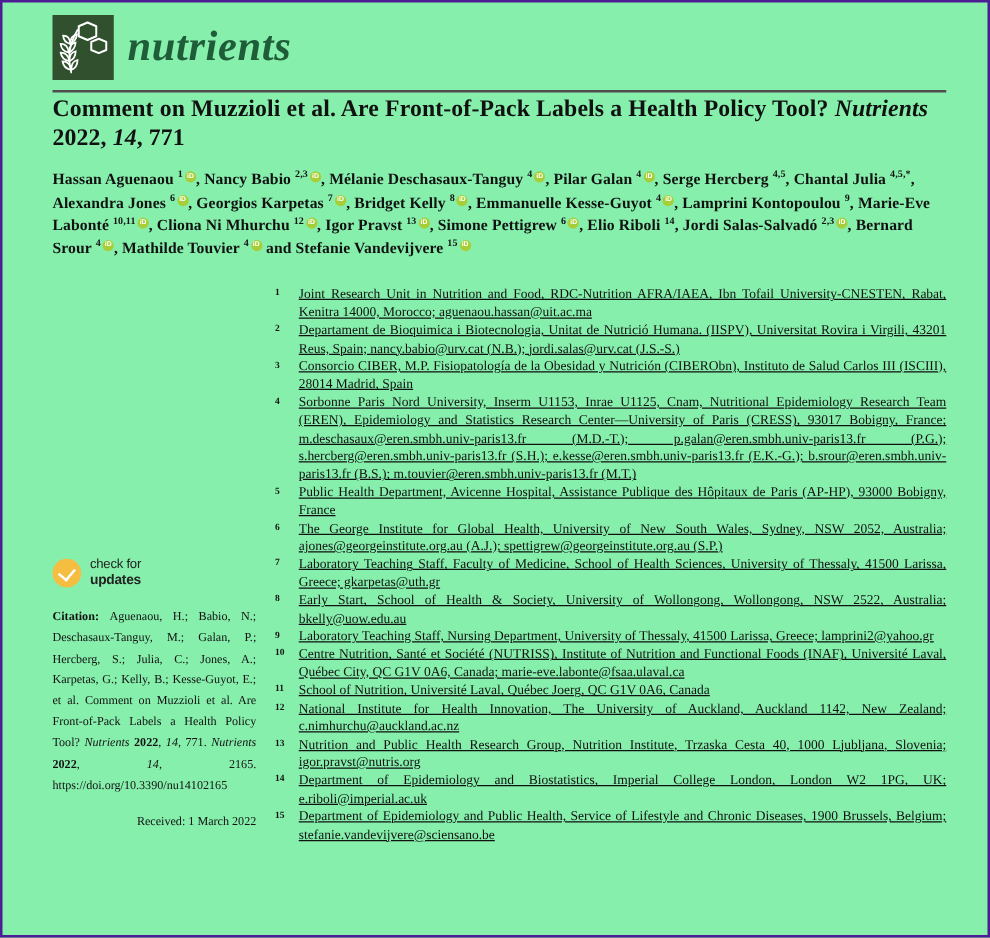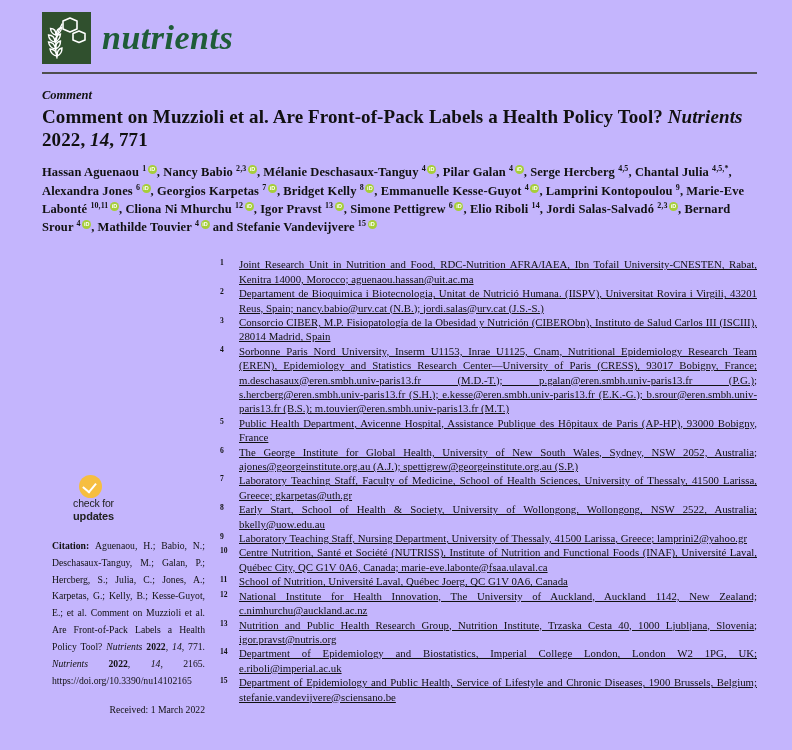--- a/index.html
+++ b/index.html
@@ -6,22 +6,22 @@
     --logo-green:#30502e;
     --journal-green:#1f5c38;
     --mdpi-navy:#3f4c6b;
     --orcid-green:#a6ce39;
     --badge-yellow:#f6be40;
     --ink:#111;
   }
   *{box-sizing:border-box;margin:0;padding:0;}
   body{margin:0;background:#888;font-family:"Liberation Serif",serif;color:var(--ink);}
   .page{
-    position:relative;width:792px;height:750px;background:#c4b5fd;
-    border:2px solid #c4b5fd;overflow:hidden;
+    position:relative;width:792px;height:750px;background:#86efac;
+    border:2px solid #4c1d95;overflow:hidden;
     padding:8px 33px 0 40px;
   }
   
   .header{display:flex;align-items:center;height:56px;}
   .logo-box{width:49px;height:52px;background:var(--logo-green);flex:0 0 auto;display:flex;align-items:center;justify-content:center;}
   .journal-name{
     font-family:"Liberation Serif",serif;font-style:italic;font-weight:bold;
     font-size:34px;color:var(--journal-green);margin-left:11px;letter-spacing:.5px;
     flex:1 1 auto;
   }
@@ -34,35 +34,35 @@
   .authors sup{font-size:8px;font-weight:bold;}
   .orcid{
     display:inline-block;width:9px;height:9px;border-radius:50%;
     background:var(--orcid-green);color:#fff;font-family:"Liberation Sans",sans-serif;
     font-size:5.5px;font-weight:bold;line-height:9px;text-align:center;
     vertical-align:super;margin-left:1.5px;letter-spacing:0;
   }
   
   .content-row{display:flex;margin-top:21px;}
   .sidebar{width:163px;flex:0 0 auto;margin-right:15px;}
-  .badge{display:flex;align-items:center;margin-top:218px;cursor:pointer;width:96px;flex-direction:column;}
+  .badge{display:flex;align-items:center;margin-top:218px;cursor:pointer;width:96px;}
   .badge-circle{
     position:relative;width:23px;height:23px;border-radius:50%;
     background:var(--badge-yellow);flex:0 0 auto;
   }
   .badge-circle::after{
     content:"";position:absolute;left:6.5px;top:4.5px;width:7px;height:10px;
     border:solid #fff;border-width:0 2.6px 2.6px 0;transform:rotate(40deg);
   }
   .badge-text{
     font-family:"Liberation Sans",sans-serif;font-size:10.5px;line-height:1.12;
     color:#222;margin-left:7px;letter-spacing:-.2px;
   }
   .badge-text b{font-size:11px;}
-  .citation{font-size:9.7px;line-height:1.74;margin-top:15px;text-align:justify;margin-left:10px;}
+  .citation{font-size:9.7px;line-height:1.74;margin-top:15px;text-align:justify;}
   .editor{font-size:9.7px;line-height:1.74;margin-top:13px;}
   .dates{font-size:9.7px;line-height:1.95;margin-top:11px;text-align:right;}
   
   .affiliations{list-style:none;flex:1 1 auto;font-size:10.8px;line-height:1.335;}
   .aff-row{display:flex;}
   .aff-num{
     flex:0 0 19px;font-size:7.6px;font-weight:bold;padding-top:1px;
   }
   .aff-text{flex:1 1 auto;text-align:justify;text-decoration:underline;}
   .it{font-style:italic;}
@@ -91,21 +91,20 @@
           <polygon points="28,6 35,9 35,17 28,20 21,17 21,9"></polygon>
           <polygon points="37,19 43,21.5 43,28 37,30.5 31,28 31,21.5"></polygon>
         </g>
       </svg>
     </div>
     <div class="journal-name">nutrients</div>
   </div>
 
   <div class="rule"></div>
 
-  <div class="article-type">Comment</div>
 
   <h1 class="title"><span>Comment on Muzzioli et al. Are Front-of-Pack Labels a Health Policy Tool? </span><span class="it">Nutrients</span><span> 2022, </span><span class="it">14</span><span>, 771</span></h1>
 
   <p class="authors"><span>Hassan Aguenaou <sup>1</sup><span class="orcid">iD</span></span>, <span>Nancy Babio <sup>2,3</sup><span class="orcid">iD</span></span>, <span>Mélanie Deschasaux-Tanguy <sup>4</sup><span class="orcid">iD</span></span>, <span>Pilar Galan <sup>4</sup><span class="orcid">iD</span></span>, <span>Serge Hercberg <sup>4,5</sup></span>, <span>Chantal Julia <sup>4,5,*</sup></span>, <span>Alexandra Jones <sup>6</sup><span class="orcid">iD</span></span>, <span>Georgios Karpetas <sup>7</sup><span class="orcid">iD</span></span>, <span>Bridget Kelly <sup>8</sup><span class="orcid">iD</span></span>, <span>Emmanuelle Kesse-Guyot <sup>4</sup><span class="orcid">iD</span></span>, <span>Lamprini Kontopoulou <sup>9</sup></span>, <span>Marie-Eve Labonté <sup>10,11</sup><span class="orcid">iD</span></span>, <span>Cliona Ni Mhurchu <sup>12</sup><span class="orcid">iD</span></span>, <span>Igor Pravst <sup>13</sup><span class="orcid">iD</span></span>, <span>Simone Pettigrew <sup>6</sup><span class="orcid">iD</span></span>, <span>Elio Riboli <sup>14</sup></span>, <span>Jordi Salas-Salvadó <sup>2,3</sup><span class="orcid">iD</span></span>, <span>Bernard Srour <sup>4</sup><span class="orcid">iD</span></span>, <span>Mathilde Touvier <sup>4</sup><span class="orcid">iD</span></span> and <span>Stefanie Vandevijvere <sup>15</sup><span class="orcid">iD</span></span></p>
 
   <div class="content-row">
 
     <aside class="sidebar">
       <div class="badge">
         <span class="badge-circle"></span>

